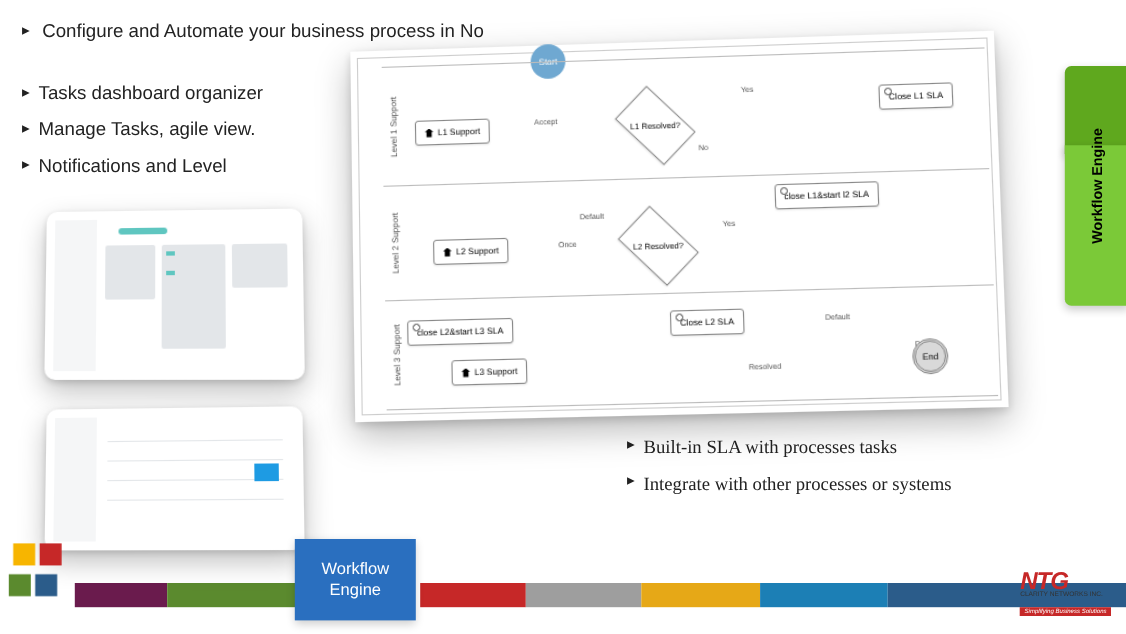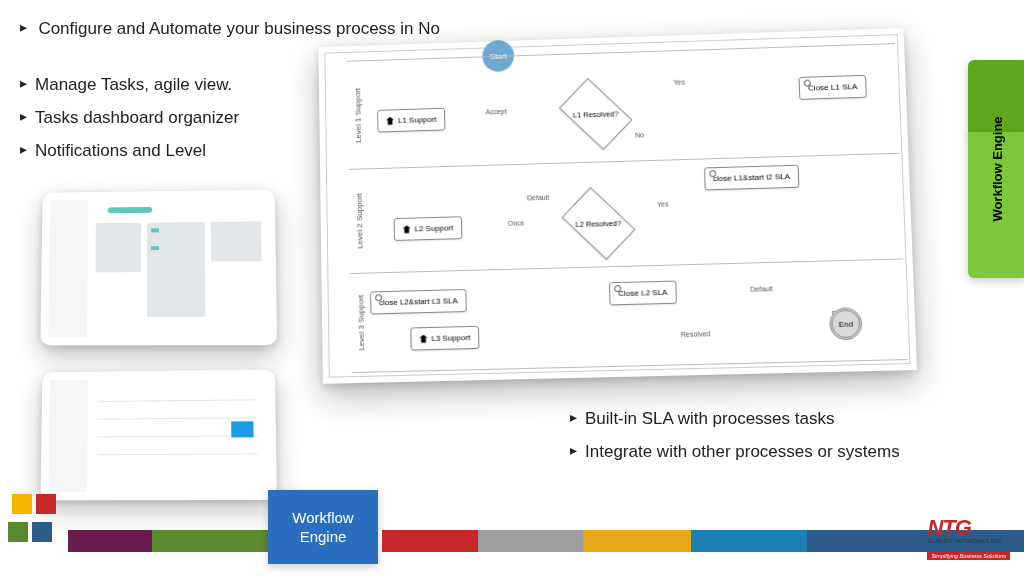--- a/index.html
+++ b/index.html
@@ -1,20 +1,20 @@
 <!DOCTYPE html>
 <html><head>
 <meta charset="utf-8">
 <style>
   * { box-sizing: border-box; margin: 0; padding: 0; }
   body { width: 1024px; height: 576px; font-family: "Segoe UI", Arial, sans-serif; position: relative; background: #fff; overflow: hidden; }
   
   .bullet-list { position: absolute; }
   .bullet-list.top { top: 18px; left: 20px; width: 420px; text-align: right; }
-  .bullet-list.bottom { top: 408px; left: 570px; width: 400px; }
+  .bullet-list.bottom { top: 396px; left: 570px; width: 400px; font-family: Liberation Serif, serif; }
   .bullet-item { font-size: 17px; color: #222; margin-bottom: 10px; line-height: 1.35; display: flex; }
   .bullet-item::before { content: "▸"; margin-right: 8px; font-size: 14px; color: #222; }
   
   .thumb { position: absolute; left: 40px; width: 235px; background: #fff; border-radius: 10px; box-shadow: 0 10px 25px rgba(0,0,0,.25), 0 2px 6px rgba(0,0,0,.15); }
   .thumb.t1 { top: 190px; height: 155px; transform: perspective(800px) rotateX(6deg) rotateY(-4deg); }
   .thumb.t2 { top: 370px; height: 130px; transform: perspective(800px) rotateX(6deg) rotateY(-4deg); }
   .thumb-inner { position: absolute; inset: 8px; overflow: hidden; }
   .mini-sidebar { position: absolute; left: 0; top: 0; bottom: 0; width: 18%; background: #f5f6f7; }
   .mini-main { position: absolute; left: 18%; right: 0; top: 0; bottom: 0; background: #fff; }
   .mini-strip { position: absolute; background: #e3e6e9; border-radius: 2px; }
@@ -69,24 +69,24 @@
   .logo-tag { background: #c62828; color: #fff; font-size: 5.5px; padding: 1px 4px; margin-top: 2px; display: inline-block; font-style: italic; }
 </style>
 </head>
 <body>
 
 <ul class="bullet-list top">
   <li class="bullet-item">
       <span>Configure and Automate your business process in No Time</span>
     </li>
   <li class="bullet-item">
+      <span>Tasks dashboard organizer</span>
+    </li>
+  <li class="bullet-item">
       <span>Manage Tasks, agile view.</span>
-    </li>
-  <li class="bullet-item">
-      <span>Tasks dashboard organizer</span>
     </li>
   <li class="bullet-item">
       <span>Notifications and Level</span>
     </li>
 </ul>
 
 <ul class="bullet-list bottom">
   <li class="bullet-item">
       <span>Built-in SLA with processes tasks</span>
     </li>

